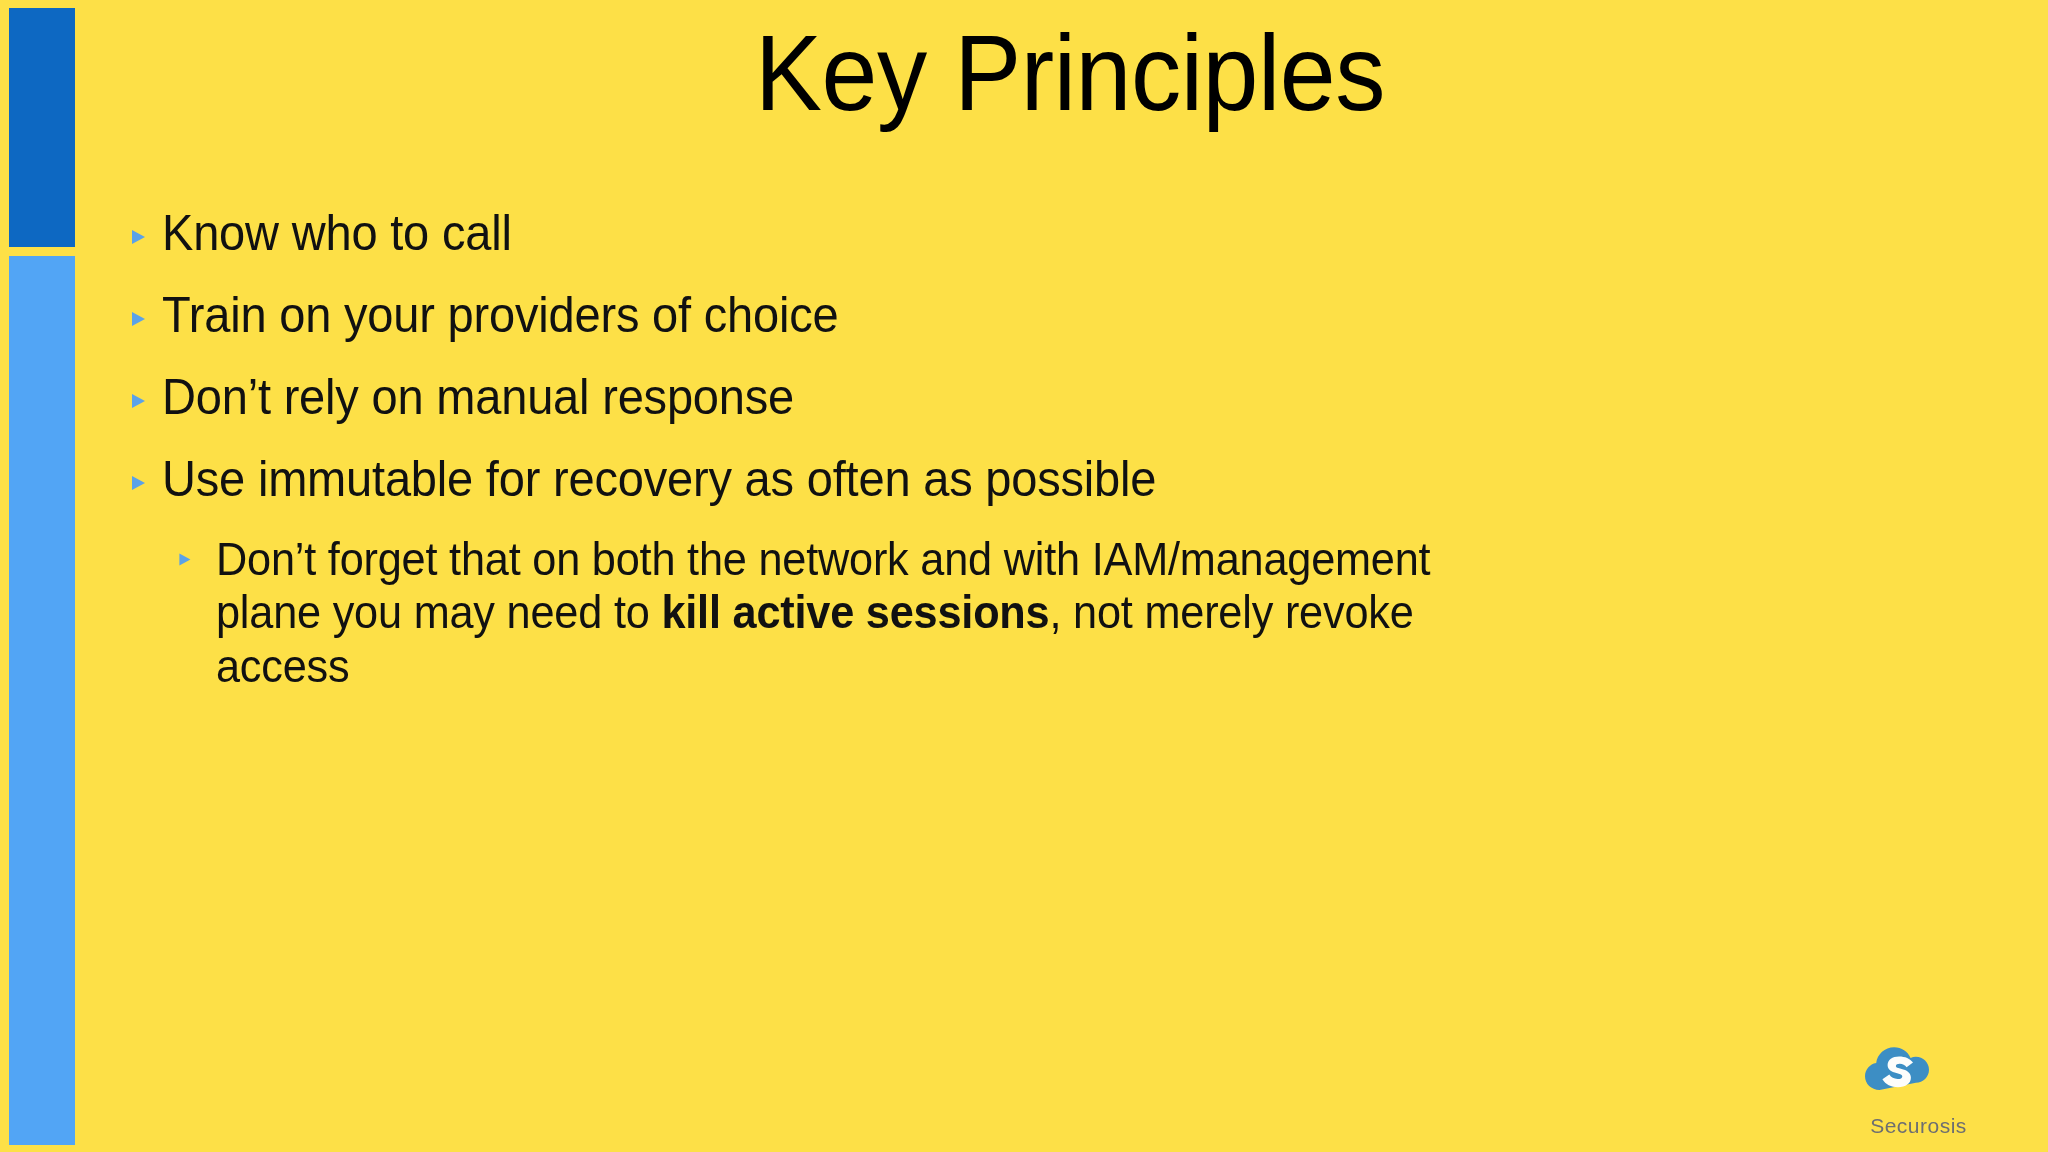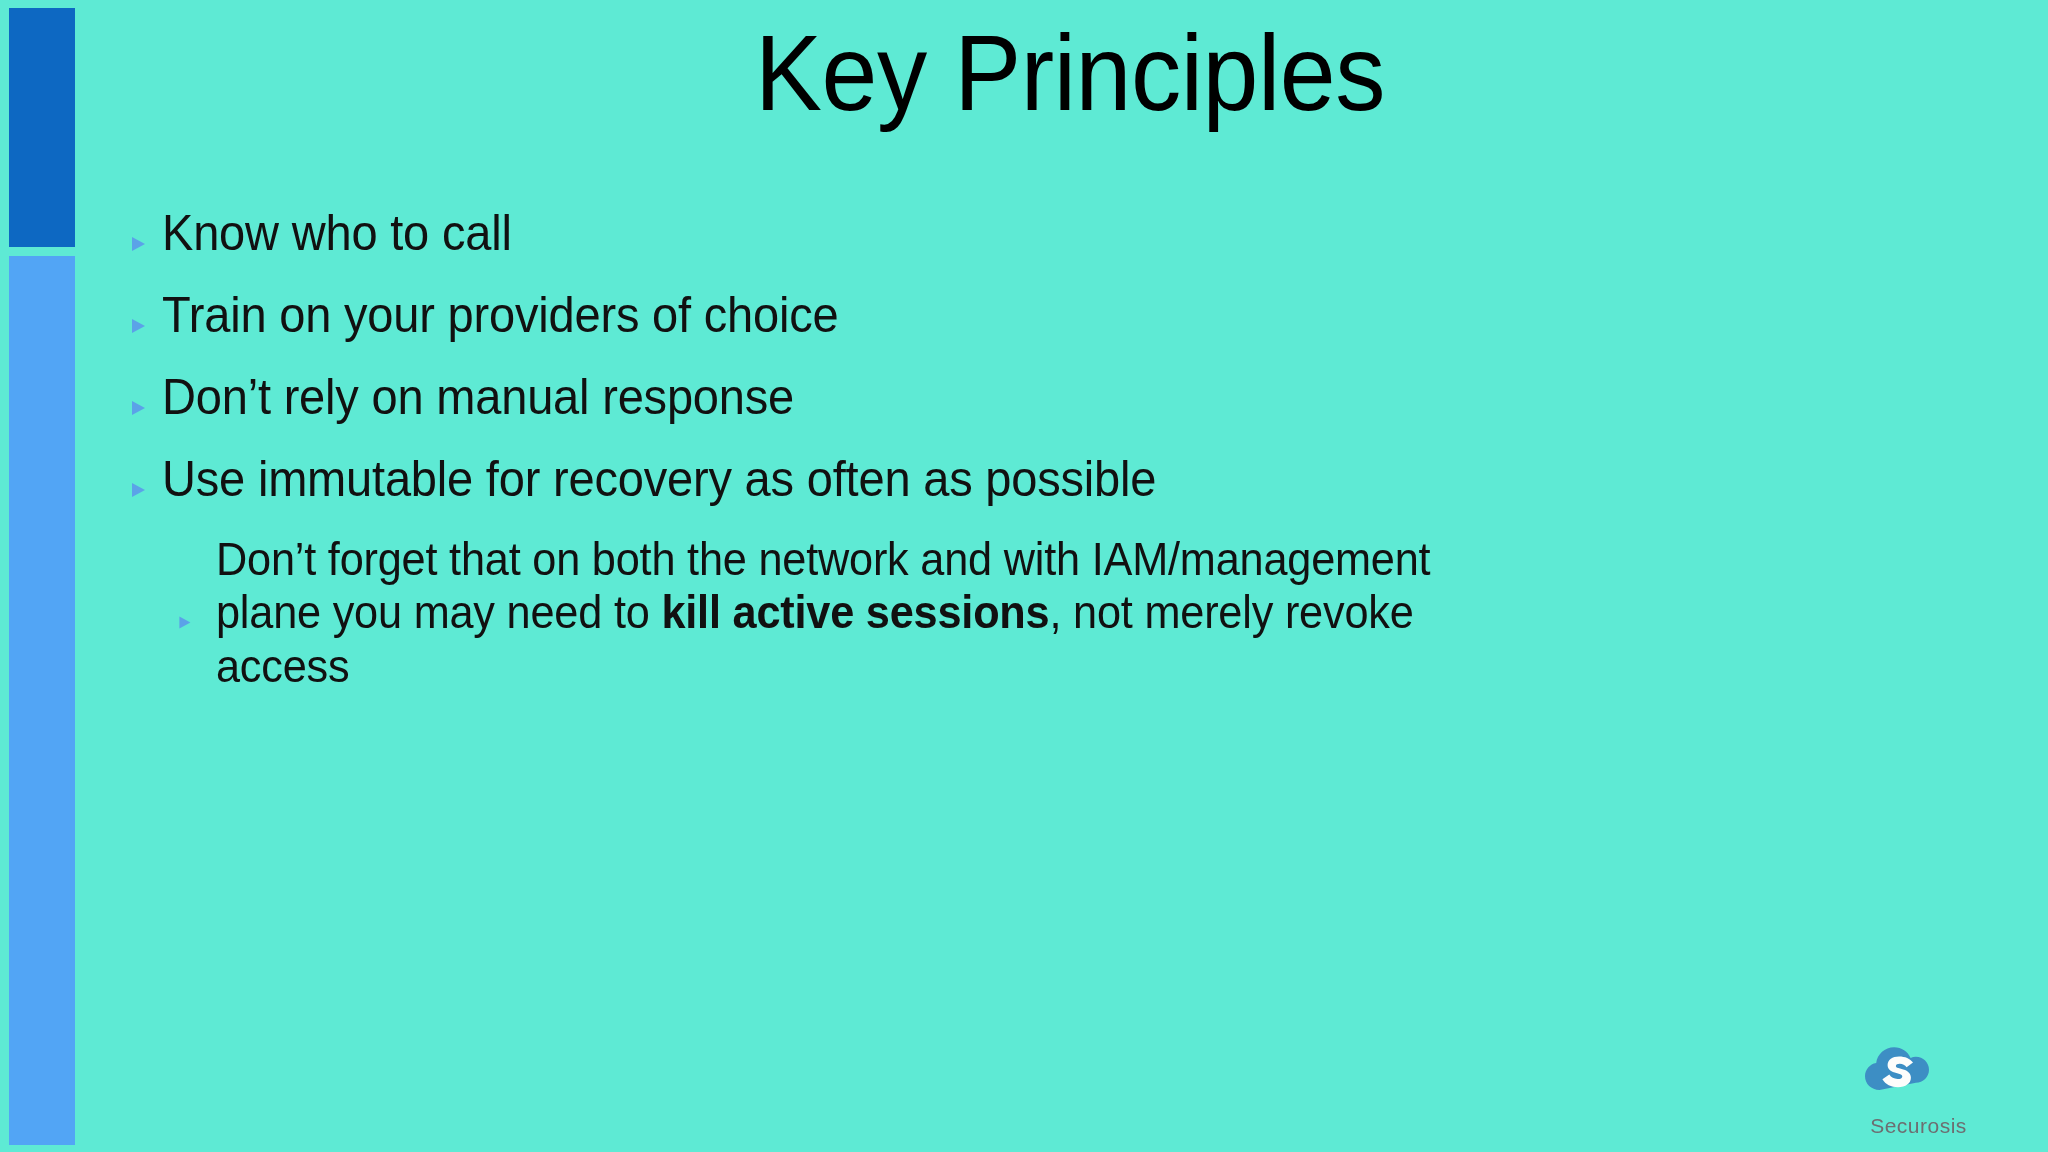--- a/index.html
+++ b/index.html
@@ -13,21 +13,21 @@
     overflow: hidden;
     background: #fdfdfb;
     font-family: "Liberation Sans", sans-serif;
     -webkit-font-smoothing: antialiased;
   }
 
   .slide {
     position: relative;
     width: 2048px;
     height: 1152px;
-    background: #5eead4;
+    background: #fde047;
   }
 
   
   .accent-bar {
     position: absolute;
     left: 9px;
     width: 66px;
   }
   .accent-bar-top {
     top: 8px;
@@ -60,21 +60,21 @@
   
   .bullet-list {
     position: absolute;
     top: 205px;
     left: 128px;
     width: 1870px;
   }
 
   .bullet-row {
     display: flex;
-    align-items: center;
+    align-items: flex-start;
     margin-bottom: 26px;
   }
 
   .bullet-marker {
     flex: 0 0 auto;
     width: 34px;
     padding-top: 22px;
     color: #5ba2e8;
     font-size: 20px;
     line-height: 1;

